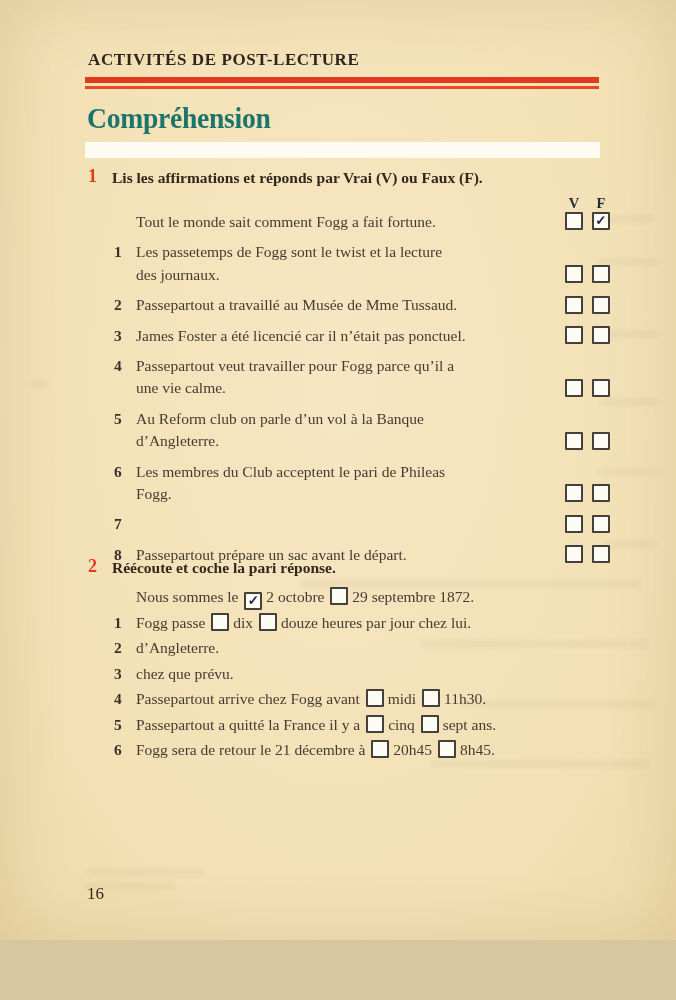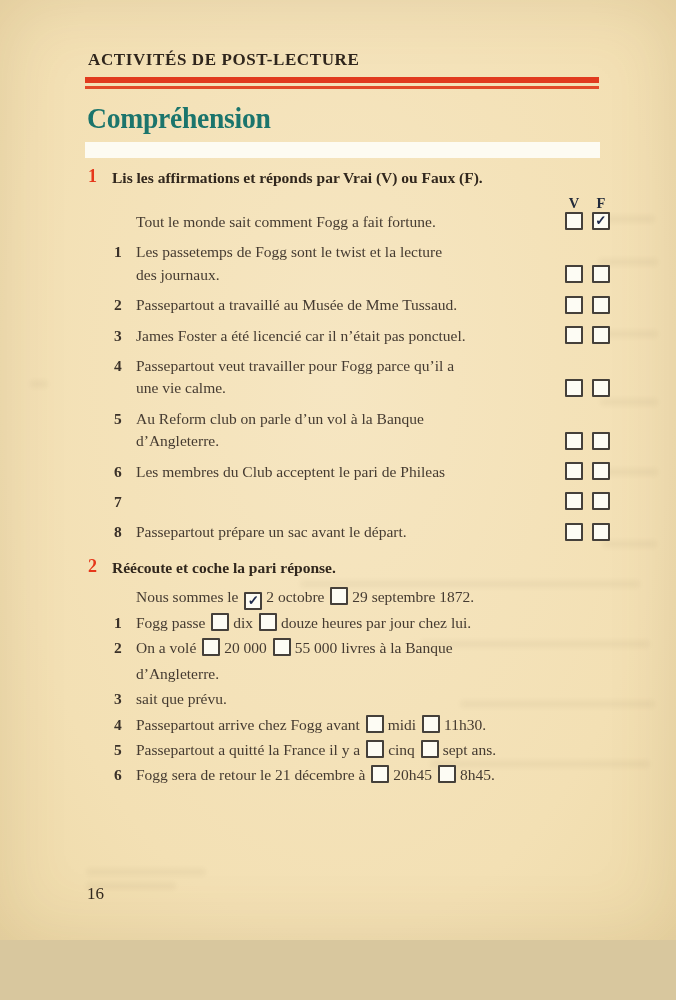--- a/index.html
+++ b/index.html
@@ -141,20 +141,21 @@
           </div>
           <div class="vf-boxes">
             <span class="cbox"></span>
             <span class="cbox"></span>
           </div>
         </div>
         <div class="vf-row">
           <div class="item-num">6</div>
           <div class="item-text">
             <div>Les membres du Club acceptent le pari de Phileas</div>
+            <div>Fogg.</div>
           </div>
           <div class="vf-boxes">
             <span class="cbox"></span>
             <span class="cbox"></span>
           </div>
         </div>
         <div class="vf-row">
           <div class="item-num">7</div>
           <div class="vf-boxes">
             <span class="cbox"></span>
@@ -188,28 +189,27 @@
         </div>
         <div class="cb-row">
           <div class="item-num">1</div>
           <div class="item-text">
             <div>Fogg passe <span class="cbox"></span>dix <span class="cbox"></span>douze heures par jour chez lui.</div>
           </div>
         </div>
         <div class="cb-row">
           <div class="item-num">2</div>
           <div class="item-text">
-            <div>On a volé <span class="cbox"></span>20 000 <span class="cbox"></span>55 000 livres à la Banque</div>
             <div>d’Angleterre.</div>
           </div>
         </div>
         <div class="cb-row">
           <div class="item-num">3</div>
           <div class="item-text">
-            <div>sait que prévu.</div>
+            <div>chez que prévu.</div>
           </div>
         </div>
         <div class="cb-row">
           <div class="item-num">4</div>
           <div class="item-text">
             <div>Passepartout arrive chez Fogg avant <span class="cbox"></span>midi <span class="cbox"></span>11h30.</div>
           </div>
         </div>
         <div class="cb-row">
           <div class="item-num">5</div>

